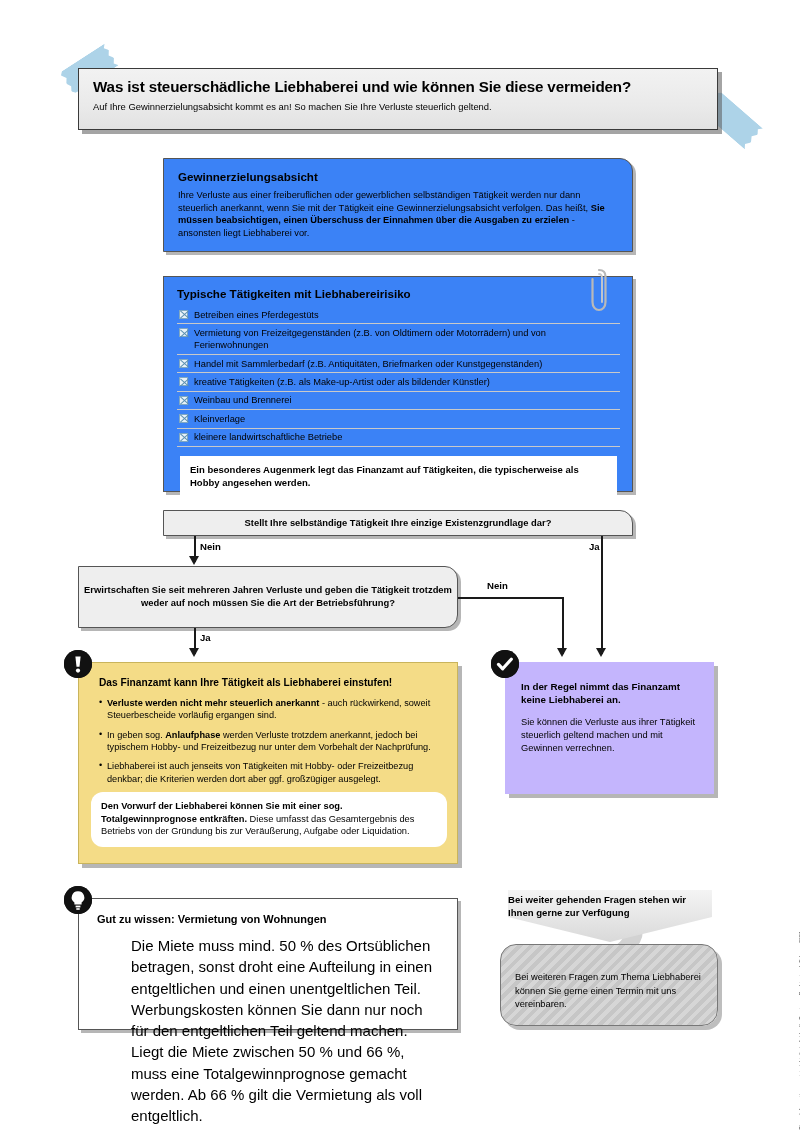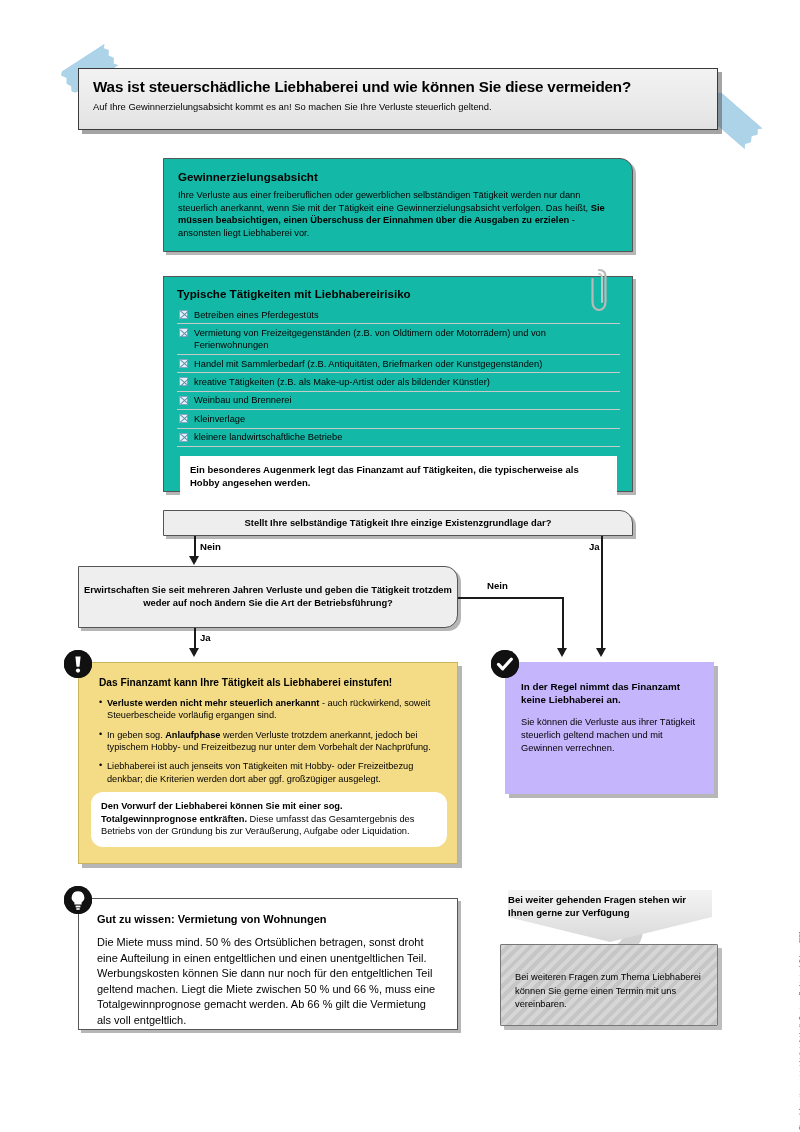--- a/index.html
+++ b/index.html
@@ -33,21 +33,21 @@
     background: linear-gradient(180deg,#f2f2f2 0%, #eaeaea 60%, #e2e2e2 100%);
     border: 1.5px solid #3a3a3a;
     box-shadow: 4px 4px 0 rgba(90,90,90,.55);
     padding: 9px 0 0 14px; z-index: 8;
   }
   .header h1 { font-size: 15.2px; font-weight: bold; letter-spacing: -.15px; line-height: 1.18; }
   .header p  { font-size: 9.4px; margin-top: 5px; line-height: 1.2; }
 
   
   .card {
-    position: absolute; background: #14b8a6;
+    position: absolute; background: #3b82f6;
     border: 1px solid #555; box-shadow: 3px 3px 0 rgba(110,110,110,.5);
   }
   .card .title { font-weight: bold; font-size: 11.6px; margin-bottom: 6px; }
   .card .body  { font-size: 9.3px; line-height: 1.35; }
   .card .body b { font-weight: bold; }
 
   #card-gewinn { left: 163px; top: 158px; width: 470px; height: 94px;
                  border-top-right-radius: 13px; padding: 11px 13px 0 14px; }
   #card-typisch { left: 163px; top: 276px; width: 470px; height: 216px; padding: 10px 12px 0 13px; }
 
@@ -121,21 +121,21 @@
   }
   #box-blue .hl { font-size: 9.8px; font-weight: bold; line-height: 1.34; margin-bottom: 10px; }
   #box-blue .bd { font-size: 9.3px; line-height: 1.38; }
 
   #box-know {
     position: absolute; left: 78px; top: 898px; width: 380px; height: 132px;
     background: #fff; border: 1px solid #555; box-shadow: 3px 3px 0 rgba(110,110,110,.5);
     padding: 14px 16px 0 18px;
   }
   #box-know .hl { font-size: 11px; font-weight: bold; margin-bottom: 10px; }
-  #box-know .bd { font-size: 11px; line-height: 1.42; }
+  #box-know .bd { font-size: 15px; line-height: 1.42; margin-left: 34px; }
 
   
   .badge {
     position: absolute; width: 28px; height: 28px; border-radius: 50%;
     background: #111; color: #fff; z-index: 12;
     display: flex; align-items: center; justify-content: center;
   }
   .badge.excl { left: 64px; top: 650px; }
   .badge.chk  { left: 491px; top: 650px; }
   .badge.bulb { left: 64px; top: 886px; }
@@ -150,21 +150,21 @@
   }
   #banner {
     position: absolute; left: 10px; top: 4px; width: 204px; height: 52px; z-index: 3;
     background: linear-gradient(180deg,#f4f4f4,#d9d9d9);
     clip-path: polygon(0 0,100% 0,100% 52%,50% 100%,0 52%);
     display: flex; align-items: flex-start; justify-content: center; padding-top: 4px;
   }
   #banner .t { font-size: 9.6px; font-weight: bold; text-align: left; line-height: 1.33; }
   #contact-box {
     position: absolute; left: 2px; top: 58px; width: 218px; height: 82px; z-index: 2;
-    border: 1px solid #777; border-radius: 1px;
+    border: 1px solid #777; border-radius: 16px;
     background: repeating-linear-gradient(135deg,#d6d6d6 0 4px,#c6c6c6 4px 8px);
     box-shadow: 4px 4px 0 rgba(110,110,110,.45);
     display: flex; align-items: flex-end; padding: 0 0 14px 14px;
   }
   #contact-box .t { font-size: 9.3px; line-height: 1.42; position: relative; z-index: 4; }
 
   
   #sidenote {
     position: absolute; right: 2px; top: 596px;
     transform-origin: right top; transform: rotate(-90deg) translate(-100%,0);
@@ -235,21 +235,21 @@
 
   <div class="ln" style="left:194px;top:536px;width:1.6px;height:26px;"></div>
   <div class="arrowhead" style="left:189px;top:556px;"></div>
   <div class="flowlabel" style="left:200px;top:541px;">Nein</div>
 
   <div class="ln" style="left:601px;top:536px;width:1.6px;height:118px;"></div>
   <div class="arrowhead" style="left:596px;top:648px;"></div>
   <div class="flowlabel" style="left:589px;top:541px;">Ja</div>
 
   <div class="q-box" id="q2">
-    <span>Erwirtschaften Sie seit mehreren Jahren Verluste und geben die Tätigkeit trotzdem weder auf noch ändern Sie die Art der Betriebsführung?</span>
+    <span>Erwirtschaften Sie seit mehreren Jahren Verluste und geben die Tätigkeit trotzdem weder auf noch müssen Sie die Art der Betriebsführung?</span>
   </div>
 
   <div class="ln" style="left:458px;top:597px;width:105px;height:1.6px;"></div>
   <div class="ln" style="left:562px;top:597px;width:1.6px;height:57px;"></div>
   <div class="arrowhead" style="left:557px;top:648px;"></div>
   <div class="flowlabel" style="left:487px;top:580px;">Nein</div>
 
   <div class="ln" style="left:194px;top:628px;width:1.6px;height:26px;"></div>
   <div class="arrowhead" style="left:189px;top:648px;"></div>
   <div class="flowlabel" style="left:200px;top:632px;">Ja</div>

